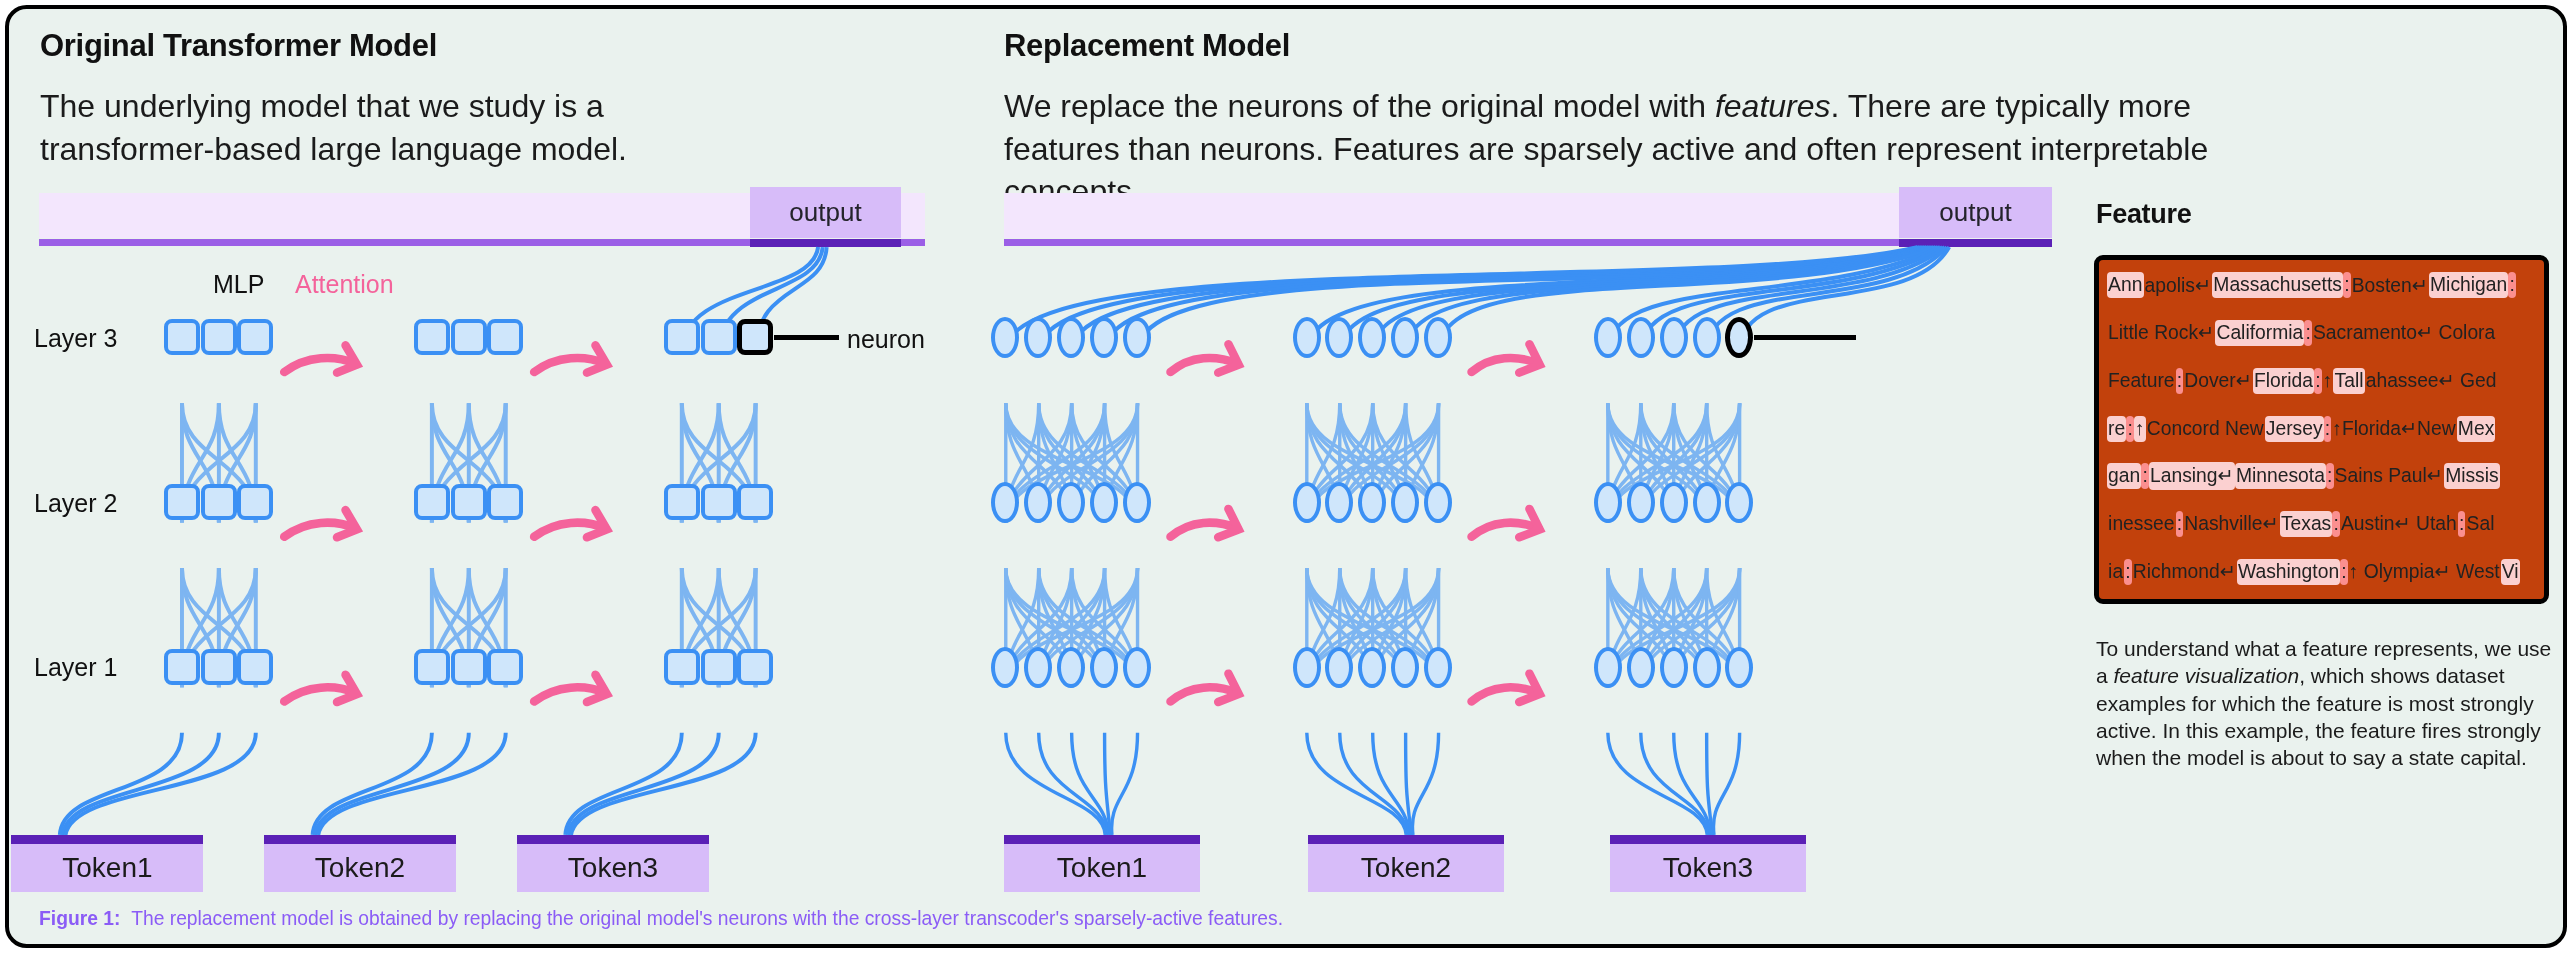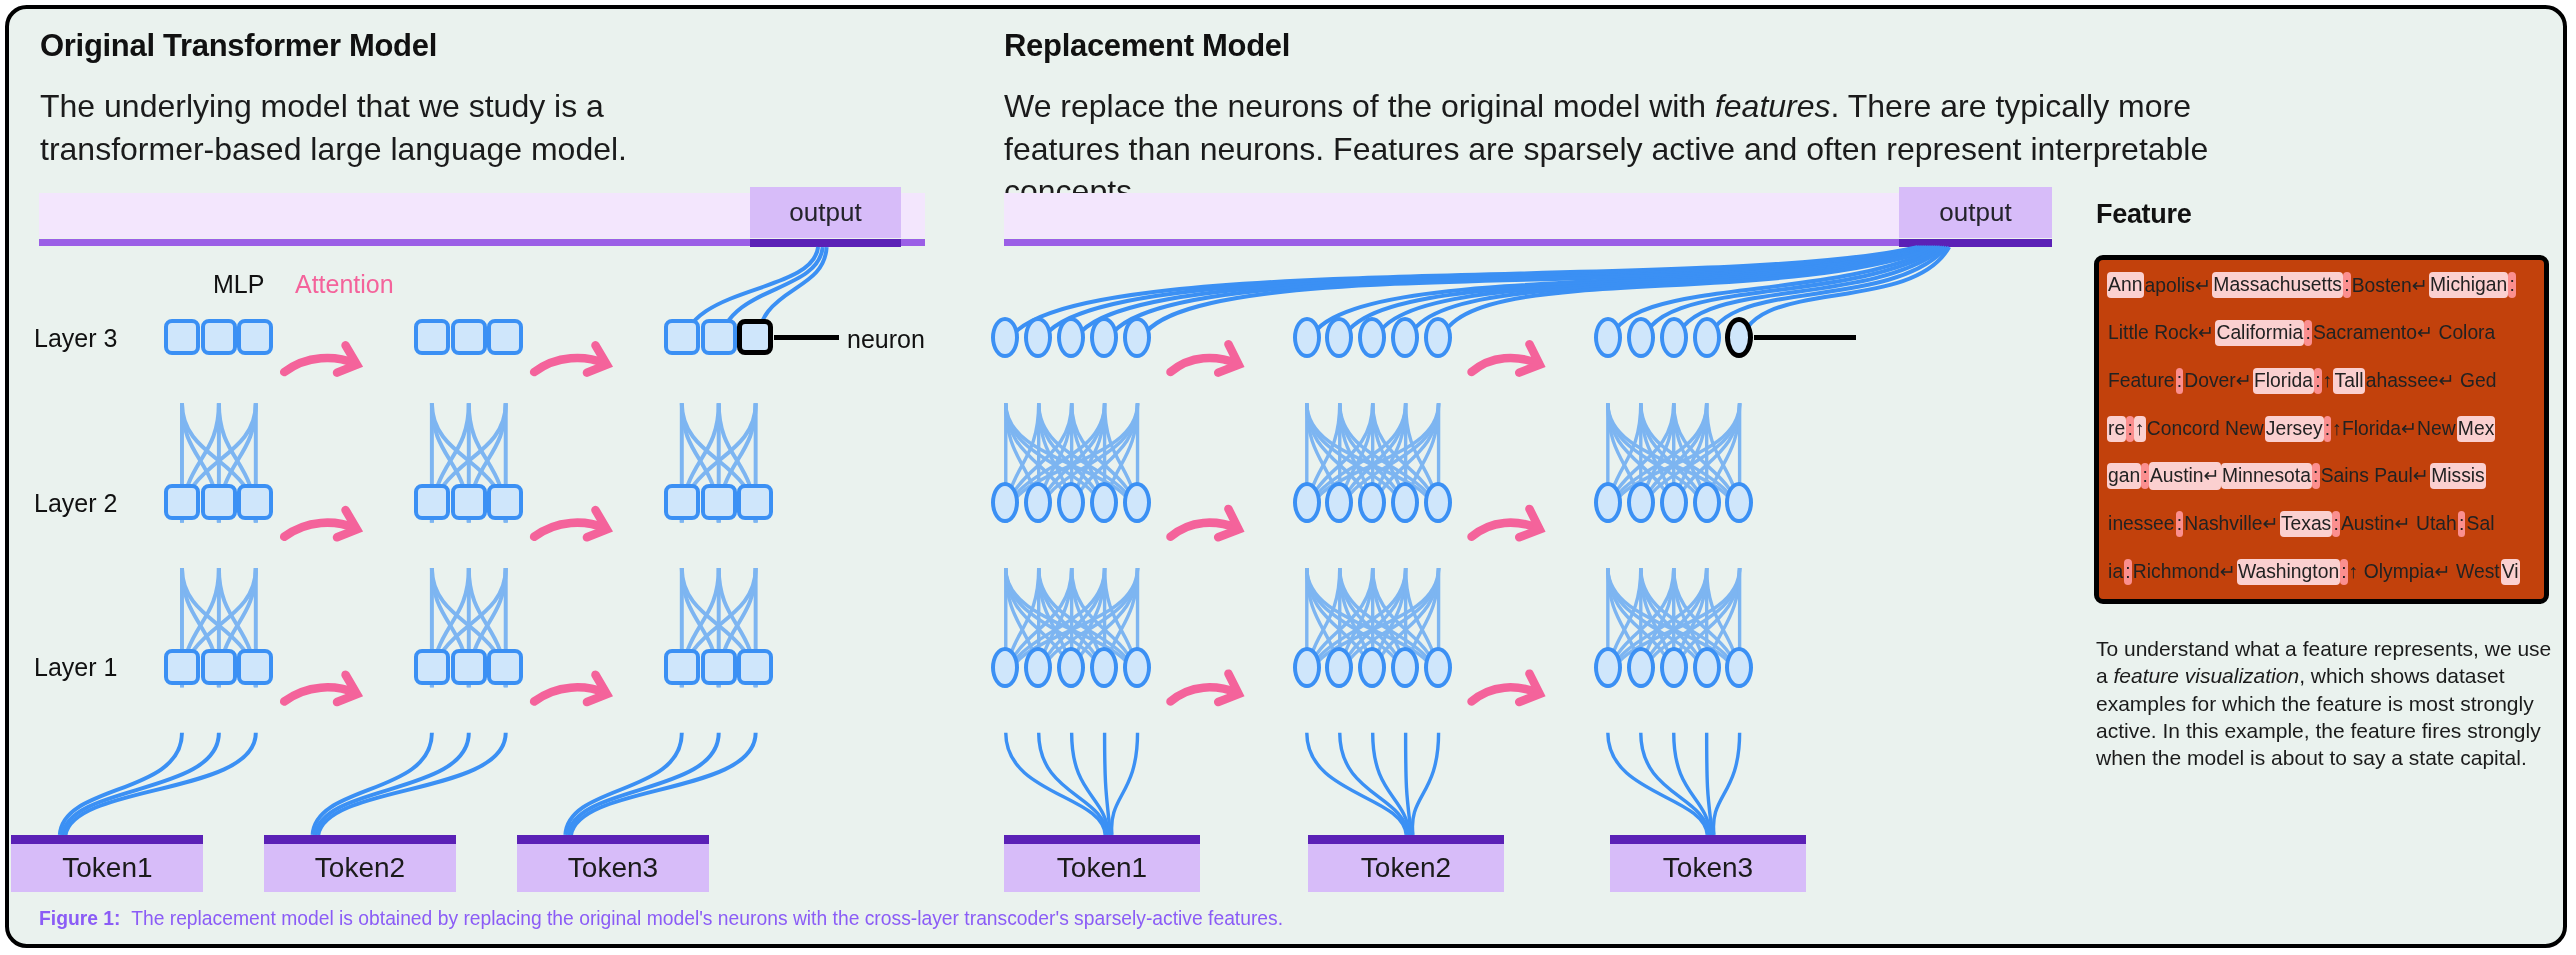--- a/index.html
+++ b/index.html
@@ -564,21 +564,21 @@
         <span class="hl1">↑</span>
         <span> Concord  New </span>
         <span class="hl1">Jersey</span>
         <span class="hl2">:</span>
         <span> ↑Florida↵New </span>
         <span class="hl1">Mex</span>
       </div>
     <div class="feat-line" style="top:202px;">
         <span class="hl1">gan</span>
         <span class="hl2">:</span>
-        <span class="hl1"> Austin↵</span>
+        <span class="hl1"> Lansing↵</span>
         <span class="hl1">Minnesota</span>
         <span class="hl2">:</span>
         <span> Sains Paul↵</span>
         <span class="hl1">Missis</span>
       </div>
     <div class="feat-line" style="top:250px;">
         <span>inessee</span>
         <span class="hl2">:</span>
         <span> Nashville↵</span>
         <span class="hl1">Texas</span>

